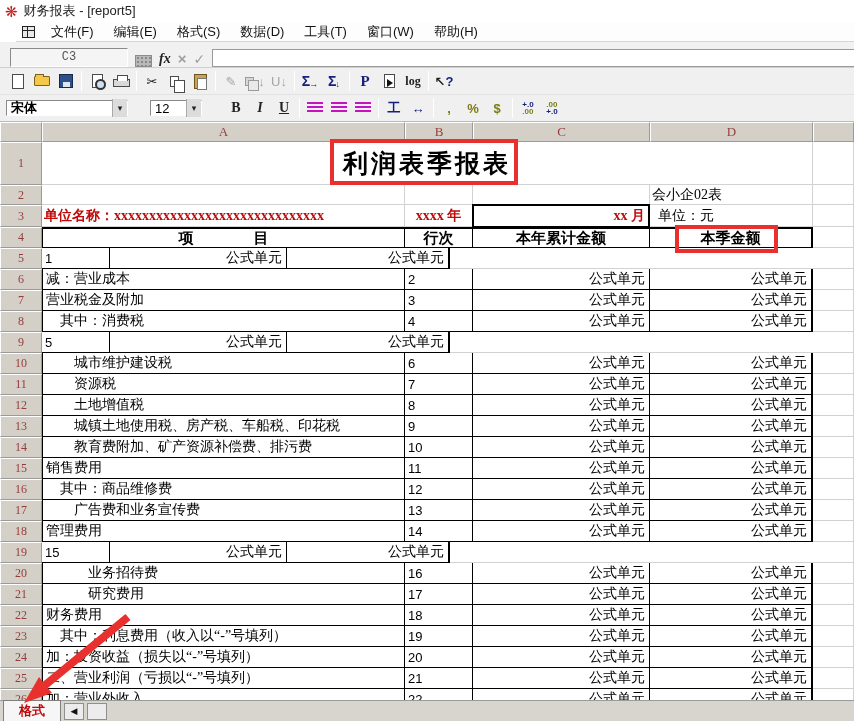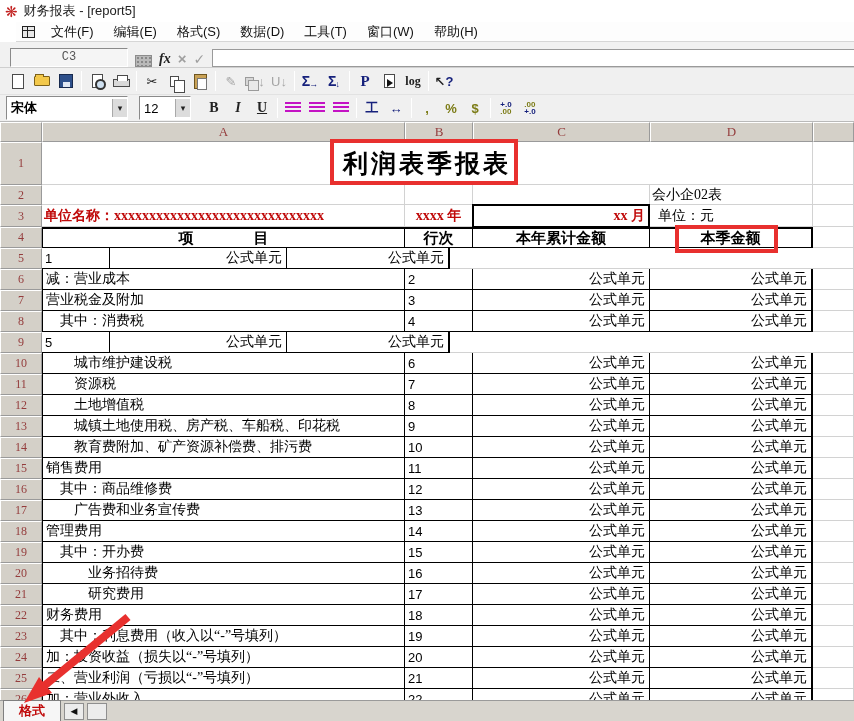--- a/index.html
+++ b/index.html
@@ -79,22 +79,22 @@
   .ic-pagearrow::after { content:""; position:absolute; left:2px; top:4px; width:0; height:0;
     border-left:6px solid #111; border-top:4px solid transparent; border-bottom:4px solid transparent; }
   .navy { color:#16217c; font-weight:bold; }
   .olive { color:#7c7c17; font-weight:bold; }
   .sum { font-size:14px; font-weight:bold; color:#16217c; display:flex; align-items:flex-end; }
   .sum small { font-size:9px; margin-left:-1px; }
   .serifP { font-family:"Liberation Serif",serif; font-size:15px; }
   .log { font-family:"Liberation Serif",serif; font-size:12px; font-weight:bold; }
   .alinebox { width:16px; height:12px;
     background:repeating-linear-gradient(#c413c4 0 2px, transparent 2px 4px); }
-  .dropbox { display:flex; align-items:center; height:24px; background:#fff;
-    border:1px solid; border-color:#8a8a8a #fff #fff #8a8a8a; margin-right:11px; }
+  .dropbox { display:flex; align-items:center; height:16px; background:#fff;
+    border:1px solid; border-color:#8a8a8a #fff #fff #8a8a8a; margin-right:22px; }
   .dropbox .val { padding:0 4px; font-size:13px; flex:1; }
   .drop-arrow { width:15px; height:18px; background:#dcdcdc; border-left:1px solid #a9a9a9;
     font-size:9px; display:flex; align-items:center; justify-content:center; color:#222; }
   .bih { font-family:"Liberation Serif",serif; font-weight:bold; font-size:14px; }
   .deci { display:flex; flex-direction:column; line-height:7px; font-size:8px;
     font-weight:bold; color:#16217c; }
   .deci .o { color:#7c7c17; }
 
   
   .sheet { position:relative; width:854px; height:578px; overflow:hidden; background:#fff;
@@ -425,21 +425,20 @@
         <div class="srow drow-h">
           <div class="gut">18</div>
           <div class="cell cA tb left-edge item-cell">管理费用</div>
           <div class="cell cB tb line-cell">14</div>
           <div class="cell cC tb num-cell">公式单元</div>
           <div class="cell cD tb num-cell d-right">公式单元</div>
           <div class="cell cE lt"></div>
         </div>
         <div class="srow drow-h">
           <div class="gut">19</div>
-          <div class="cell cA tb left-edge item-cell">　其中：开办费</div>
           <div class="cell cB tb line-cell">15</div>
           <div class="cell cC tb num-cell">公式单元</div>
           <div class="cell cD tb num-cell d-right">公式单元</div>
           <div class="cell cE lt"></div>
         </div>
         <div class="srow drow-h">
           <div class="gut">20</div>
           <div class="cell cA tb left-edge item-cell">　　　业务招待费</div>
           <div class="cell cB tb line-cell">16</div>
           <div class="cell cC tb num-cell">公式单元</div>

